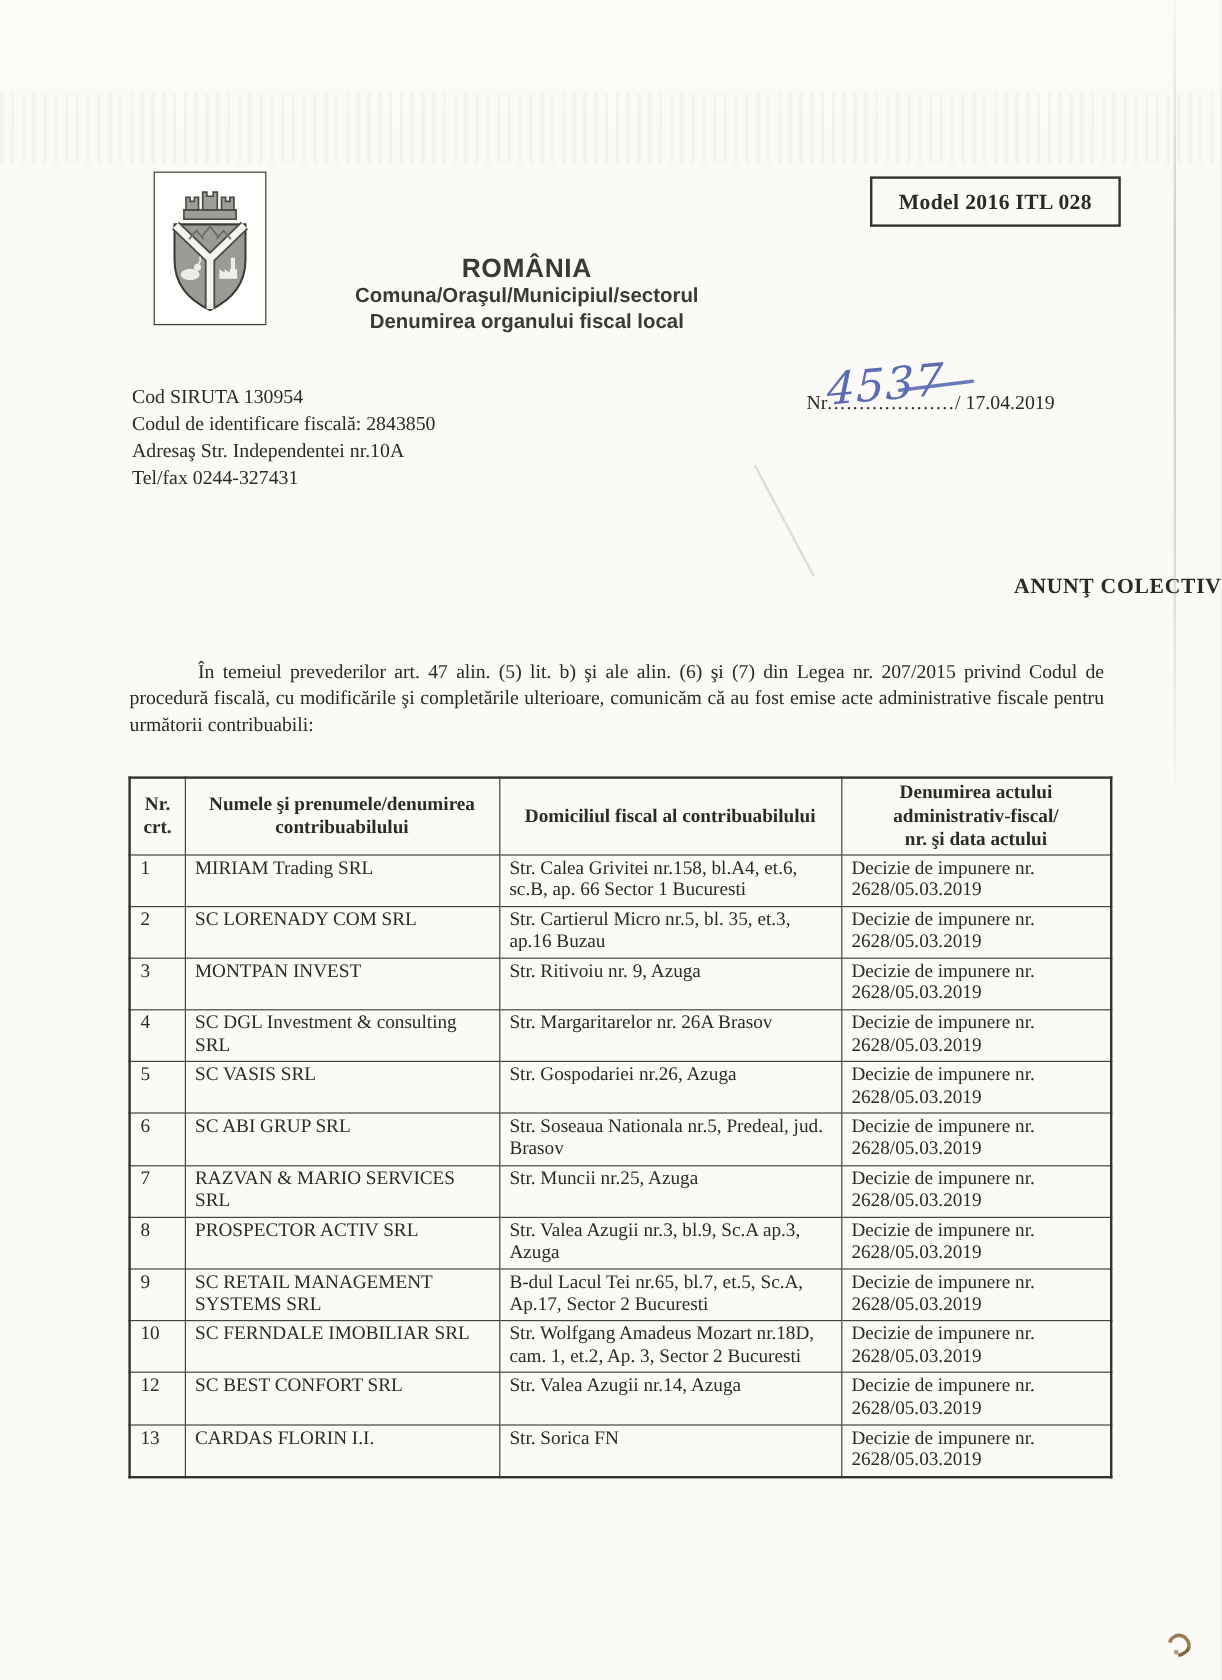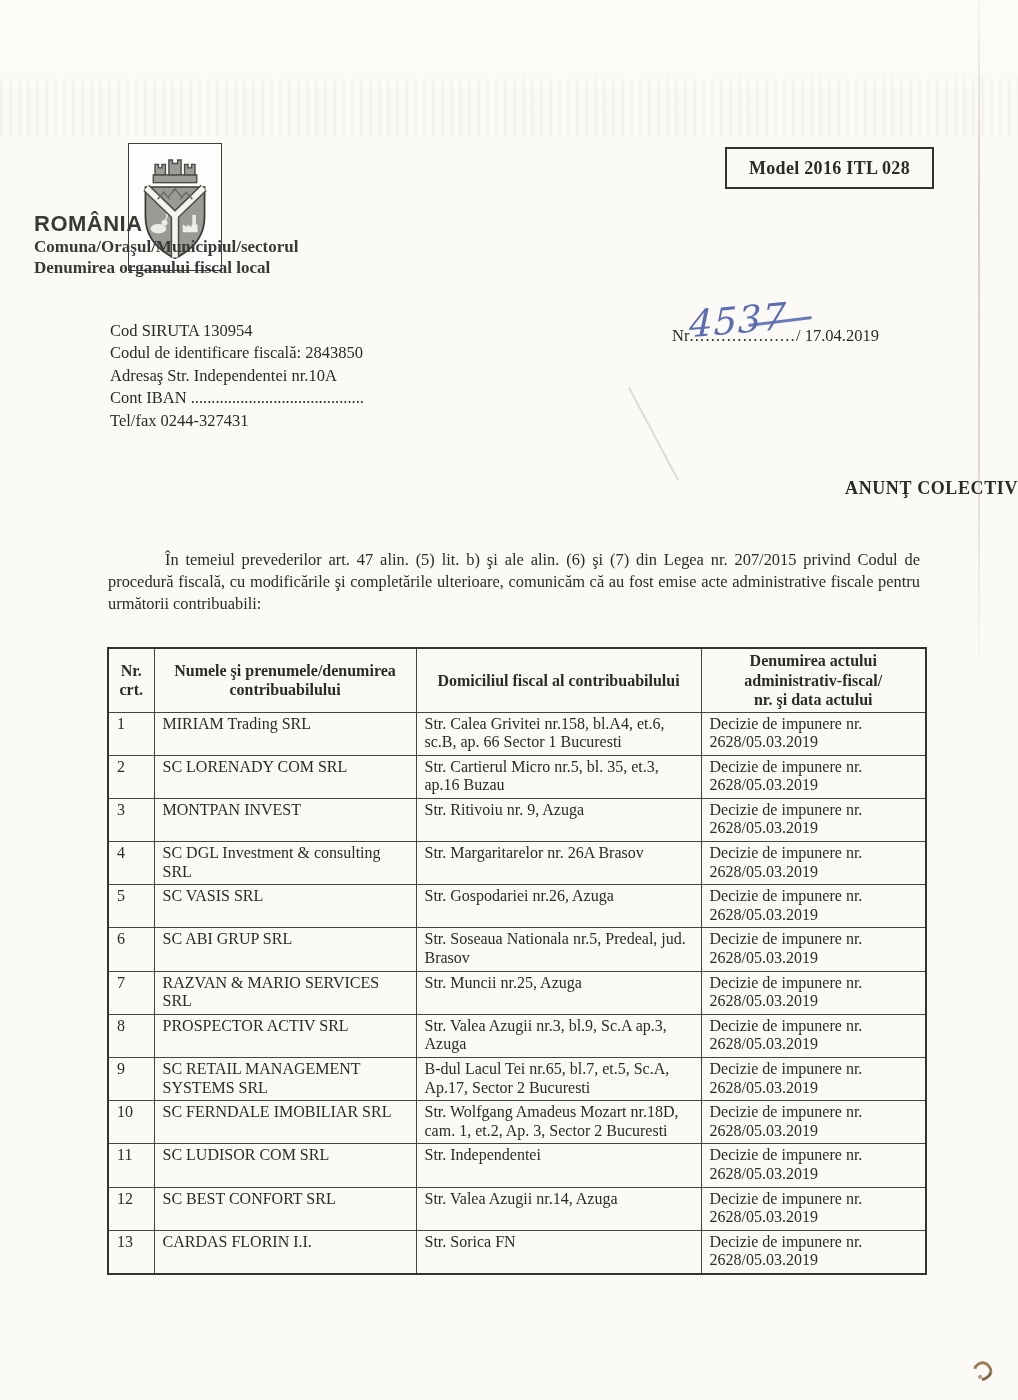--- a/index.html
+++ b/index.html
@@ -24,25 +24,25 @@
     border:1.5px solid #3e3d3a;background:#fdfdfb;
     display:flex;align-items:center;justify-content:center;
   }
   .model-box{
     position:absolute;left:713px;top:147px;width:205px;height:38px;
     border:2px solid #33322f;
     display:flex;align-items:center;justify-content:center;
     font-weight:bold;font-size:18px;letter-spacing:.3px;margin-left:12px;
   }
   .heading-block{
-    position:absolute;left:0;top:212px;width:878px;
-    font-family:"Liberation Sans", sans-serif;font-weight:bold;color:#3a3935;padding-left:34px;
+    position:absolute;left:0;top:212px;width:878px;text-align:center;
+    font-family:"Liberation Sans", sans-serif;font-weight:bold;color:#3a3935;
   }
   .country{font-size:22px;letter-spacing:.5px;line-height:24px;}
-  .org-line{font-size:17px;line-height:21px;font-family:Liberation Serif, serif;}
+  .org-line{font-size:17px;line-height:21px;}
   .info-block{
     position:absolute;left:110px;top:320px;width:420px;
     font-size:16.5px;line-height:22.4px;white-space:nowrap;
   }
   .nr-line{
     position:absolute;left:672px;top:326px;font-size:16.5px;white-space:nowrap;
   }
   .nr-dots{letter-spacing:1.2px;}
   .handwritten{
     position:absolute;left:17px;top:-24px;
@@ -148,21 +148,20 @@
   <div class="heading-block">
     <div class="country">ROMÂNIA</div>
     <div class="org-line">Comuna/Oraşul/Municipiul/sectorul</div>
     <div class="org-line">Denumirea organului fiscal local</div>
   </div>
 
   <div class="info-block">
     <div>Cod SIRUTA 130954</div>
     <div>Codul de identificare fiscală: 2843850</div>
     <div>Adresaş Str. Independentei nr.10A</div>
-    <div>Cont IBAN ..........................................</div>
     <div>Tel/fax 0244-327431</div>
   </div>
 
   <div class="nr-line">
     <span>Nr</span><span class="nr-dots">....................</span><span>/ 17.04.2019</span>
     <span class="handwritten">4537</span>
     <span class="pen-flourish"></span>
   </div>
 
   <div class="doc-title">
@@ -253,26 +252,20 @@
       <td>B-dul Lacul Tei nr.65, bl.7, et.5, Sc.A, Ap.17, Sector 2 Bucuresti</td>
       <td>Decizie de impunere nr. 2628/05.03.2019</td>
     </tr>
         <tr>
       <td>10</td>
       <td>SC FERNDALE IMOBILIAR SRL</td>
       <td>Str. Wolfgang Amadeus Mozart nr.18D, cam. 1, et.2, Ap. 3, Sector 2 Bucuresti</td>
       <td>Decizie de impunere nr. 2628/05.03.2019</td>
     </tr>
         <tr>
-      <td>11</td>
-      <td>SC LUDISOR COM SRL</td>
-      <td>Str. Independentei</td>
-      <td>Decizie de impunere nr. 2628/05.03.2019</td>
-    </tr>
-        <tr>
       <td>12</td>
       <td>SC BEST CONFORT SRL</td>
       <td>Str. Valea Azugii nr.14, Azuga</td>
       <td>Decizie de impunere nr. 2628/05.03.2019</td>
     </tr>
         <tr>
       <td>13</td>
       <td>CARDAS FLORIN I.I.</td>
       <td>Str. Sorica FN</td>
       <td>Decizie de impunere nr. 2628/05.03.2019</td>

